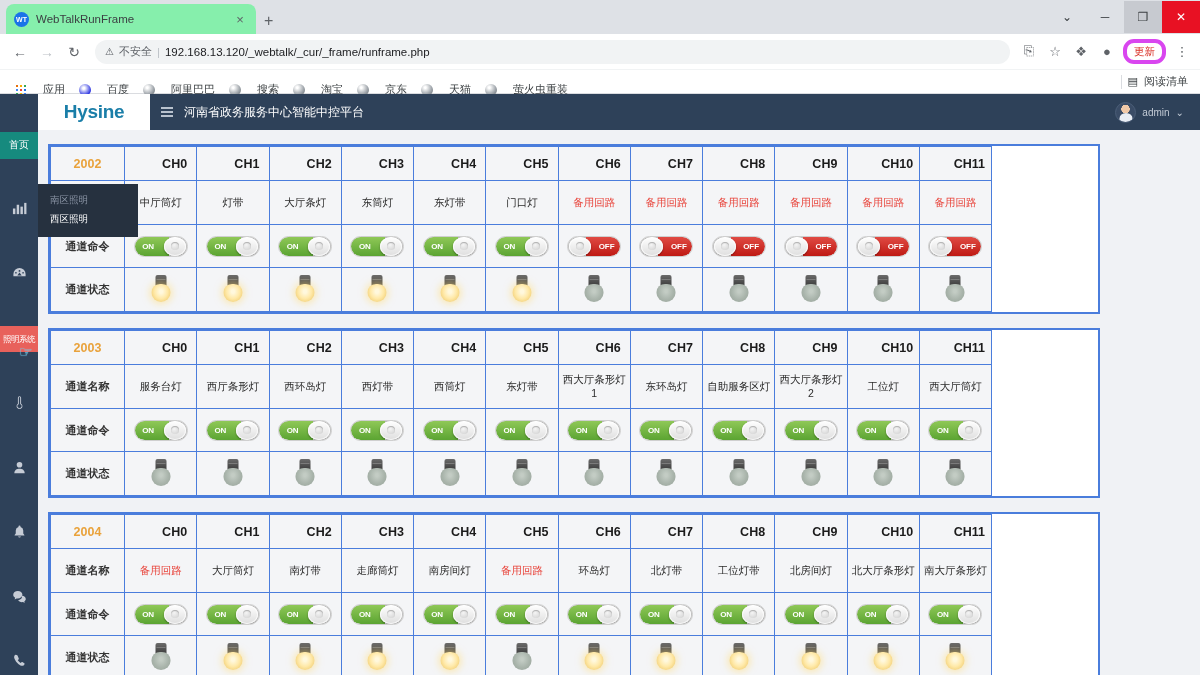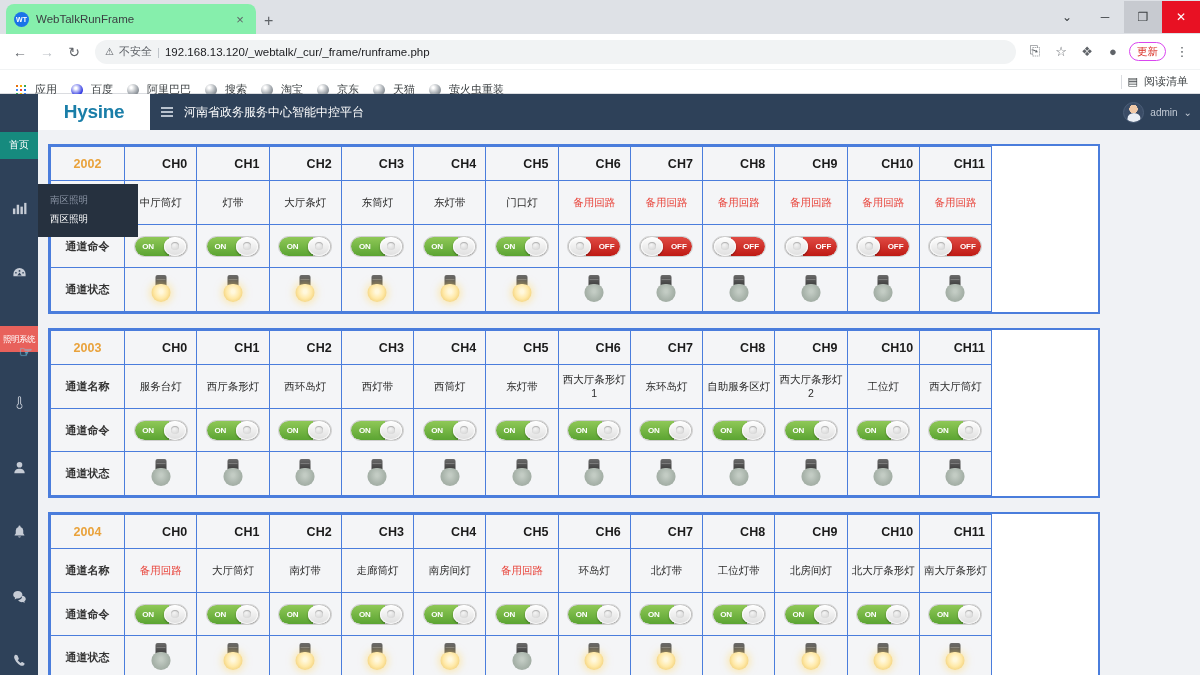--- a/index.html
+++ b/index.html
@@ -49,29 +49,29 @@
     flex: 1; height: 24px; background: #f1f3f4; border-radius: 12px; display: flex;
     align-items: center; padding: 0 10px; gap: 5px; font-size: 11.5px; color: #202124; margin: 0 6px;
   }
   .warn-ico { color: #5f6368; font-size: 10px; }
   .notsec { color: #5f6368; font-size: 11px; }
   .omni-sep { color: #bdc1c6; }
   .omni-url { color: #202124; }
   .tb-right { display: flex; align-items: center; gap: 6px; }
   .tb-right .ic { font-size: 13px; color: #5f6368; width: 20px; text-align: center; }
   .updbtn {
-    border: 1px solid #d946ef; border-radius: 11px; font-size: 10.5px; color: #d93025;
+    border: 4px solid #d946ef; border-radius: 11px; font-size: 10.5px; color: #d93025;
     padding: 2px 7px; line-height: 1.3;
   }
 
   .bookmarks {
     height: 24px; background: #fff; display: flex; align-items: center; padding: 0 8px;
     font-size: 11px; color: #3c4043; border-bottom: 1px solid #dadce0; position: relative;
   }
-  .bm { display: flex; align-items: center; gap: 8px; padding: 0 7px; white-space: nowrap; margin-top: 16px; }
+  .bm { display: flex; align-items: center; gap: 16px; padding: 0 7px; white-space: nowrap; margin-top: 16px; }
   .bm-ico { width: 12px; height: 12px; border-radius: 2px; display: inline-block; flex: 0 0 auto; }
   .grid-ico {
     background:
       radial-gradient(circle at 2px 2px, #e8710a 1.2px, transparent 1.3px),
       radial-gradient(circle at 6px 2px, #f9ab00 1.2px, transparent 1.3px),
       radial-gradient(circle at 10px 2px, #34a853 1.2px, transparent 1.3px),
       radial-gradient(circle at 2px 6px, #4285f4 1.2px, transparent 1.3px),
       radial-gradient(circle at 6px 6px, #ea4335 1.2px, transparent 1.3px),
       radial-gradient(circle at 10px 6px, #1a73e8 1.2px, transparent 1.3px),
       radial-gradient(circle at 2px 10px, #34a853 1.2px, transparent 1.3px),
@@ -121,21 +121,21 @@
   }
   .logo-box {
     width: 112px; height: 36px; background: #fff; display: flex; align-items: center;
     justify-content: center; flex: 0 0 112px;
   }
   .logo-text { color: #1a7ea8; font-size: 19px; font-weight: bold; letter-spacing: -0.3px; }
   .burger { width: 34px; display: flex; flex-direction: column; gap: 2.5px; align-items: center;
     justify-content: center; flex: 0 0 34px; }
   .burger i { display: block; width: 12px; height: 1.5px; background: #b9c2ce; }
   .app-title { color: #fff; font-size: 12px; }
-  .appbar-right { margin-left: auto; display: flex; align-items: center; gap: 6px; padding-right: 8px; }
+  .appbar-right { margin-left: auto; display: flex; align-items: center; gap: 6px; padding-right: 16px; }
   .avatar {
     width: 21px; height: 21px; border-radius: 50%;
     background: radial-gradient(circle at 50% 32%, #f0c9a8 0 26%, #3a4c66 27% 100%);
     border: 1px solid #4b5e78; position: relative; overflow: hidden;
   }
   .avatar::after {
     content: ""; position: absolute; left: 50%; top: 56%; width: 13px; height: 11px;
     transform: translateX(-50%); border-radius: 50% 50% 0 0; background: #e9eef5;
   }
   .uname { color: #c3cbd6; font-size: 10px; }

